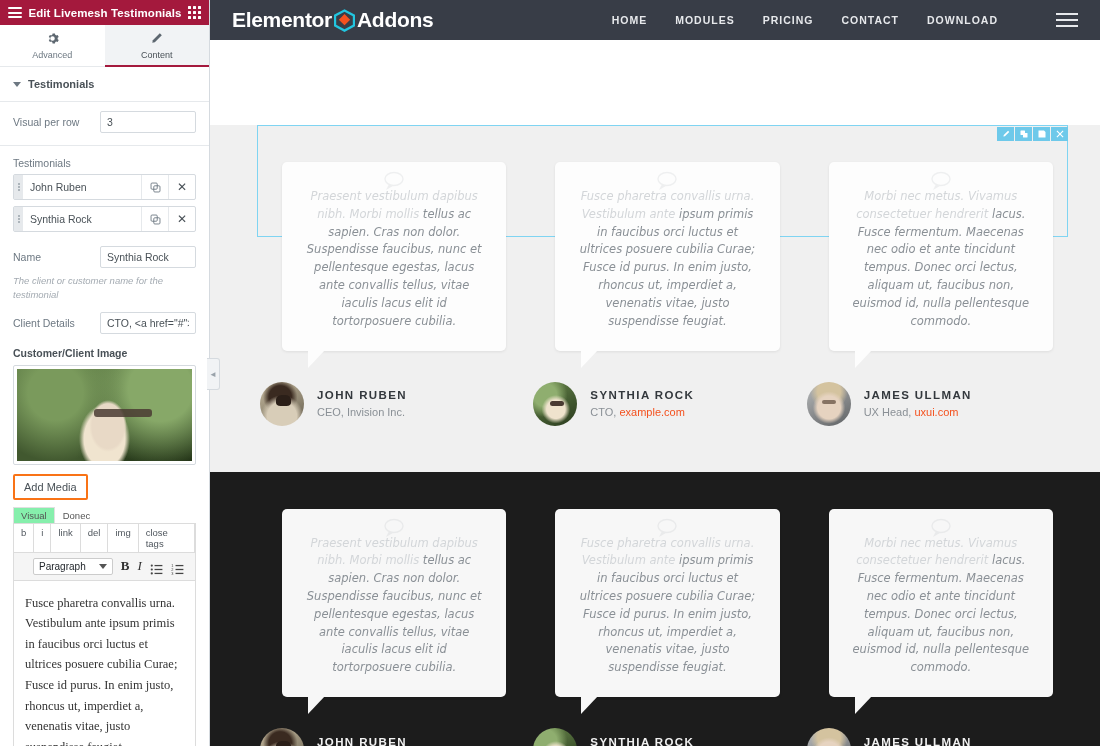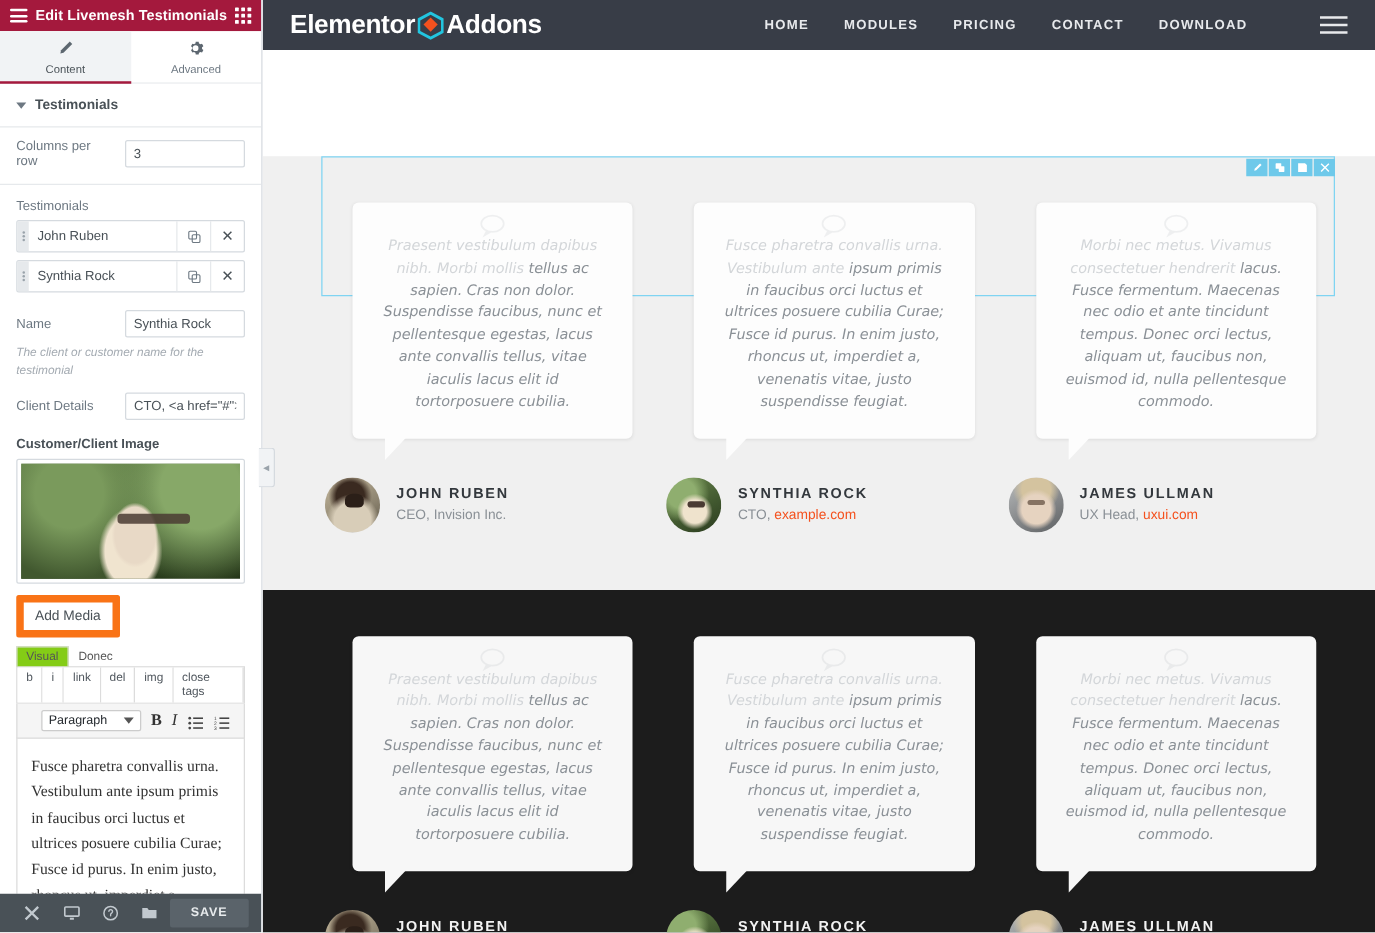--- a/index.html
+++ b/index.html
@@ -102,27 +102,27 @@
       radial-gradient(circle at 12% 78%, #41582f 0 24%, rgba(65,88,47,0) 52%),
       linear-gradient(160deg, #5b7a42, #334a25 55%, #243518);
       position: relative;
   }
   .media-img:after {
     content: ""; position: absolute; left: 44%; top: 44%; width: 33%; height: 9%;
     background: #4a3b33; border-radius: 3px; opacity: .85;
   }
 
   .add-media {
-    margin-top: 9px; display: inline-block; border: 6px solid #f97316;
+    margin-top: 9px; display: inline-block; border: 2px solid #f97316;
     background: #fff; font-size: 11px; color: #495157; padding: 5px 9px; border-radius: 2px; cursor: pointer;
   }
 
   .ed-tabs { display: flex; margin-top: 7px; }
   .ed-tab { font-size: 9.5px; color: #555; padding: 2px 7px; border: 1px solid #e0e0e0; border-bottom: none; background: #e8eaec; cursor: pointer; }
-  .ed-tab.on { background: #84cc16; }
+  .ed-tab.on { background: #86efac; }
   .ed-tab.off { background: transparent; border-color: transparent; }
 
   .qt-bar { display: flex; background: #f1f1f1; border: 1px solid #dcdcdc; }
   .qt-btn { font-size: 9.5px; color: #50575e; padding: 3px 7px; border-right: 1px solid #dcdcdc; background: #fff; cursor: pointer; }
 
   .tmce-bar {
     display: flex; align-items: center; gap: 8px; background: #f5f5f5;
     border: 1px solid #dcdcdc; border-top: none; padding: 5px 19px; height: 28px;
     position: relative; overflow: visible;
   }
@@ -438,47 +438,47 @@
           <i></i>
           <i></i>
           <i></i>
           <i></i>
           <i></i>
           <i></i>
         </span>
     </div>
 
     <div class="panel-tabs">
+      <div class="ptab">
+        <span>
+          <svg viewBox="0 0 16 16">
+              <path d="M8 5.2a2.8 2.8 0 100 5.6 2.8 2.8 0 000-5.6zm6.3 3.6l1.4 1.1-1.4 2.4-1.7-.6a6 6 0 01-1.3.8l-.3 1.8H8.1l-.3-1.8a6 6 0 01-1.3-.8l-1.7.6-1.4-2.4 1.4-1.1a6 6 0 010-1.6L3.4 6.1l1.4-2.4 1.7.6a6 6 0 011.3-.8L8.1 1.7h2.9l.3 1.8c.5.2.9.5 1.3.8l1.7-.6 1.4 2.4-1.4 1.1a6 6 0 010 1.6z"></path>
+            </svg>
+        </span>
+        <span>Advanced</span>
+      </div>
       <div class="ptab active">
         <span>
           <svg viewBox="0 0 16 16">
               <path d="M12.1 1.5l2.4 2.4-8.6 8.6-3.1.7.7-3.1z"></path>
             </svg>
         </span>
         <span>Content</span>
-      </div>
-      <div class="ptab">
-        <span>
-          <svg viewBox="0 0 16 16">
-              <path d="M8 5.2a2.8 2.8 0 100 5.6 2.8 2.8 0 000-5.6zm6.3 3.6l1.4 1.1-1.4 2.4-1.7-.6a6 6 0 01-1.3.8l-.3 1.8H8.1l-.3-1.8a6 6 0 01-1.3-.8l-1.7.6-1.4-2.4 1.4-1.1a6 6 0 010-1.6L3.4 6.1l1.4-2.4 1.7.6a6 6 0 011.3-.8L8.1 1.7h2.9l.3 1.8c.5.2.9.5 1.3.8l1.7-.6 1.4 2.4-1.4 1.1a6 6 0 010 1.6z"></path>
-            </svg>
-        </span>
-        <span>Advanced</span>
       </div>
     </div>
 
     <div class="panel-body">
 
       <div class="section-head">
         <span class="caret-dn"></span>
         <span>Testimonials</span>
       </div>
 
       <div class="ctrl-row">
-        <span class="ctrl-label">Columns per row</span>
+        <span class="ctrl-label">Visual per row</span>
         <input class="ctrl-input" value="3" style="">
       </div>
 
       <div class="divider"></div>
 
       <div class="repeater-label">Testimonials</div>
 
       <div class="rep-item">
         <span class="rep-drag">
             <i></i>
@@ -565,44 +565,19 @@
                 <rect x="5.5" y="6.2" width="10" height="1.6" fill="#444"></rect>
                 <rect x="5.5" y="11.2" width="10" height="1.6" fill="#444"></rect>
               </svg>
           </span>
         </div>
 
         <div class="tmce-area">Fusce pharetra convallis urna. Vestibulum ante ipsum primis in faucibus orci luctus et ultrices posuere cubilia Curae; Fusce id purus. In enim justo, rhoncus ut, imperdiet a, venenatis vitae, justo suspendisse feugiat.</div>
       </div>
     </div>
 
-    <div class="panel-foot">
-      <span class="pf-icon">
-        <svg viewBox="0 0 16 16">
-            <path d="M2.6 1L1 2.6 6.4 8 1 13.4 2.6 15 8 9.6 13.4 15 15 13.4 9.6 8 15 2.6 13.4 1 8 6.4z"></path>
-          </svg>
-      </span>
-      <span class="pf-icon">
-        <svg viewBox="0 0 16 16">
-            <rect x="1" y="2" width="14" height="9" rx="1" fill="none" stroke="#c2c9cf" stroke-width="1.6"></rect>
-            <rect x="6" y="12.5" width="4" height="2" fill="#c2c9cf"></rect>
-          </svg>
-      </span>
-      <span class="pf-icon">
-        <svg viewBox="0 0 16 16">
-            <circle cx="8" cy="8" r="6.6" fill="none" stroke="#c2c9cf" stroke-width="1.5"></circle>
-            <path d="M8 10.4v.2M6.3 6.2a1.8 1.8 0 113 1.5c-.6.5-1.3.8-1.3 1.6" fill="none" stroke="#c2c9cf" stroke-width="1.4" stroke-linecap="round"></path>
-          </svg>
-      </span>
-      <span class="pf-icon">
-        <svg viewBox="0 0 16 16">
-            <path d="M1 3h5l1.4 1.8H15V13H1z"></path>
-          </svg>
-      </span>
-      <span class="pf-save">SAVE</span>
-    </div>
   </div>
 
   <div class="collapse-tab">
     <span>◄</span>
   </div>
 
 </div>
 
 </body></html>

